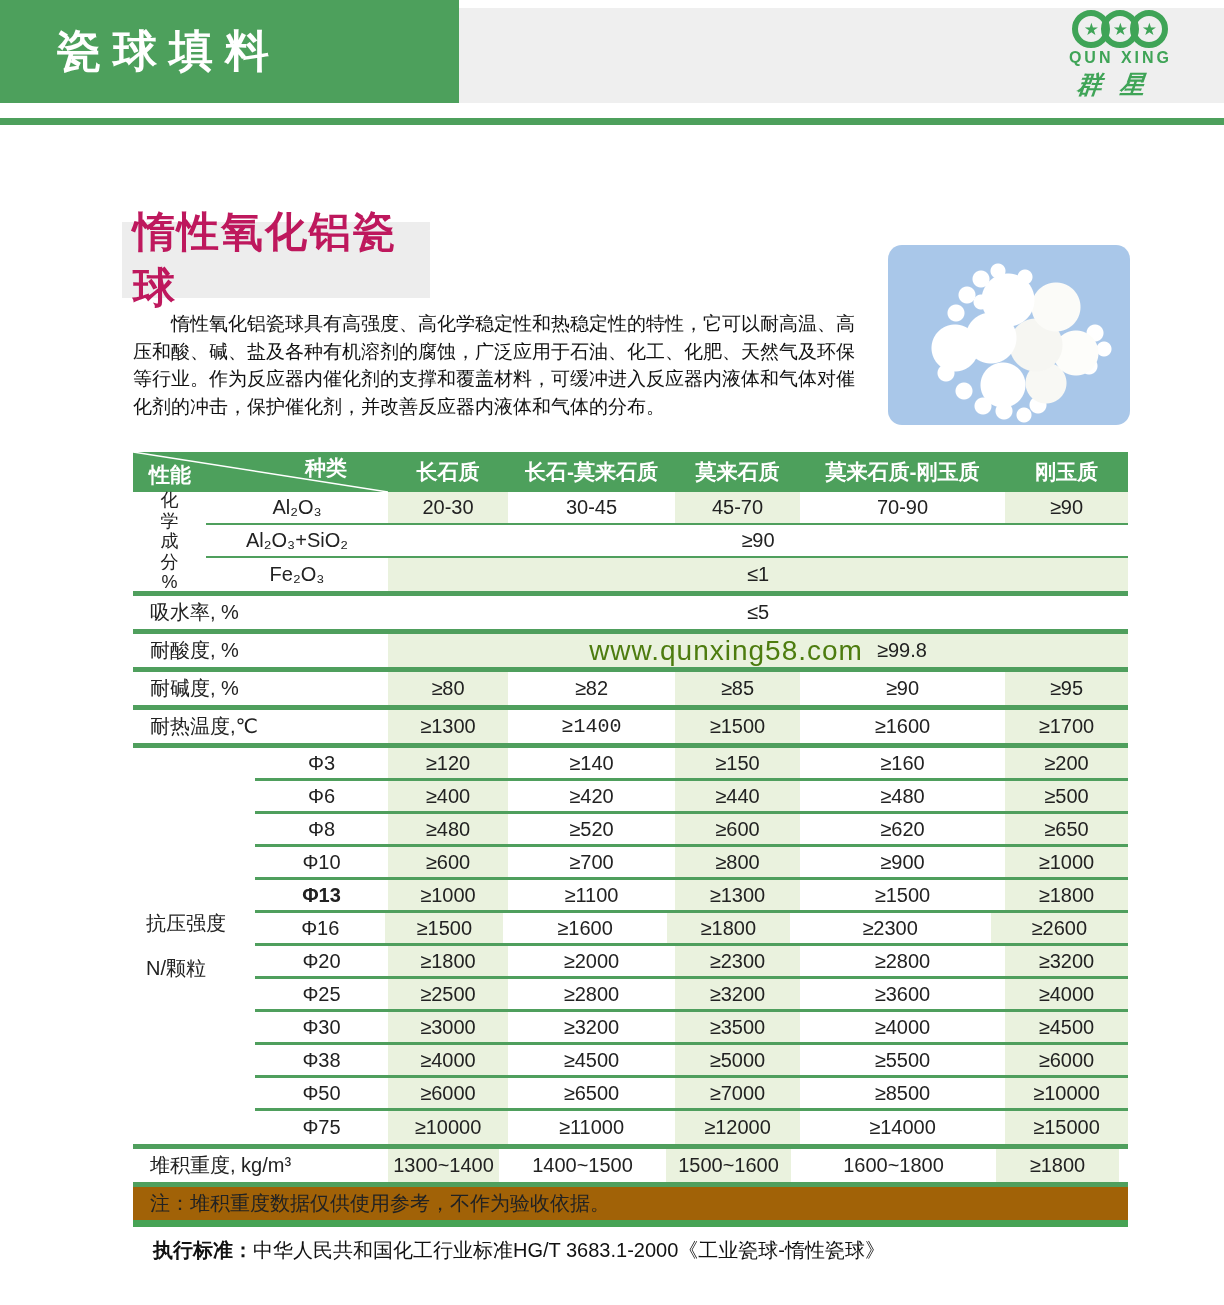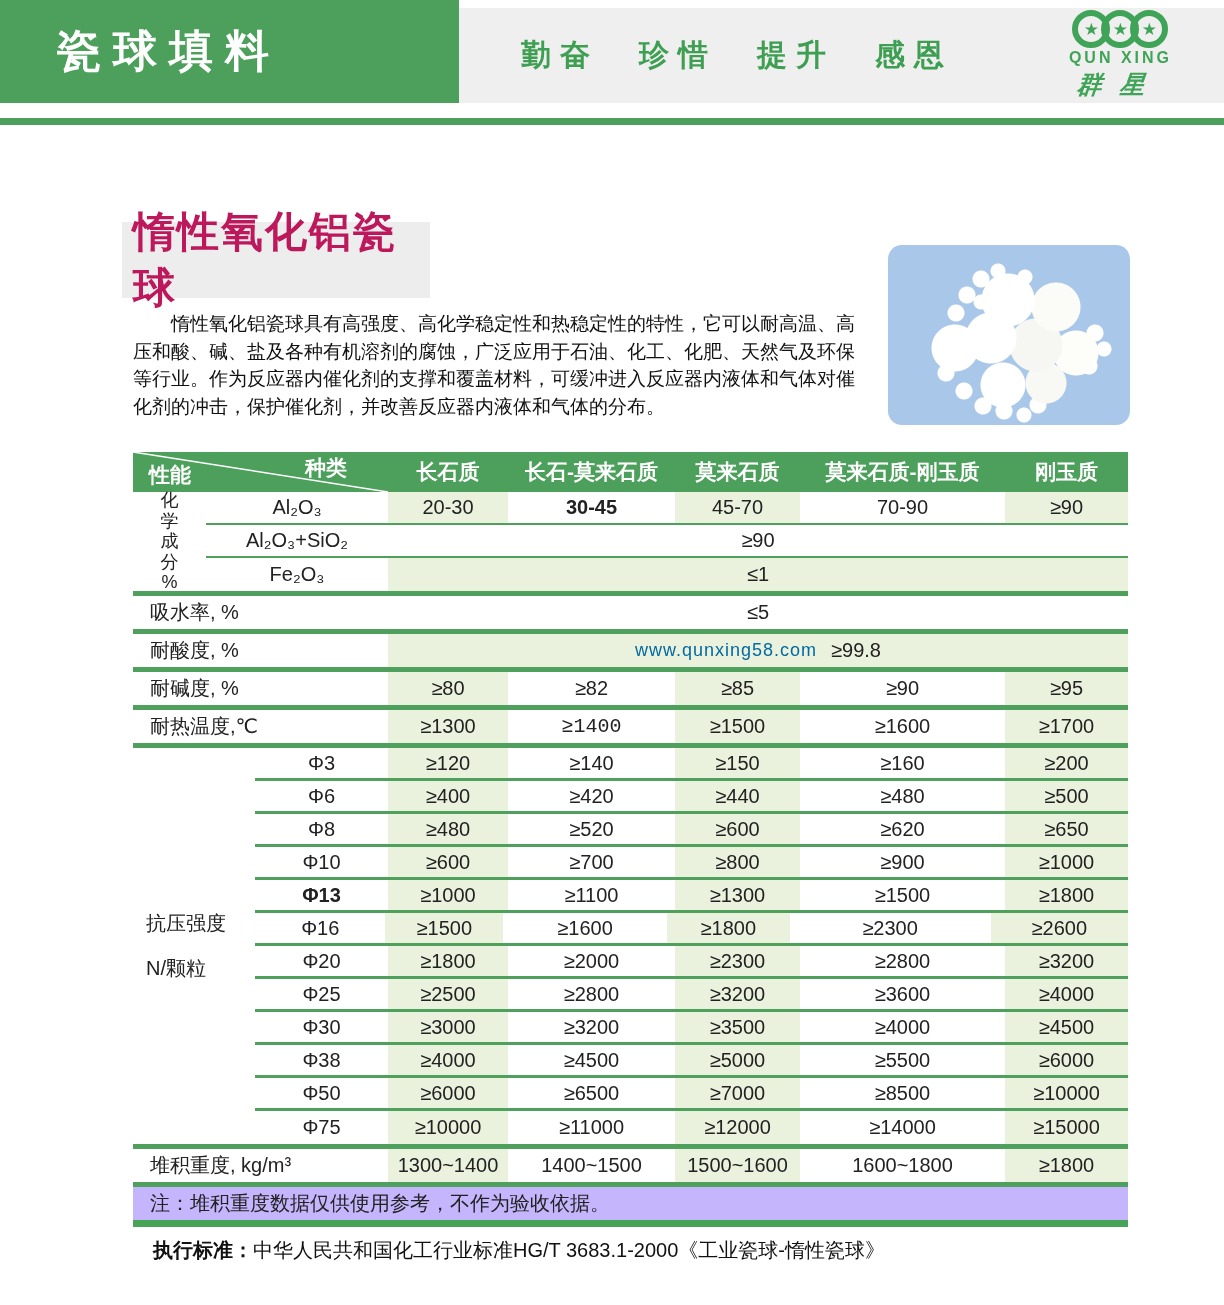--- a/index.html
+++ b/index.html
@@ -71,52 +71,46 @@
   .t-corner .c-left{position:absolute;left:16px;bottom:3px;font-size:21px;font-weight:bold;}
   .t-corner .c-right{position:absolute;left:172px;top:2px;font-size:21px;font-weight:bold;}
   .t-head .h-col{display:flex;align-items:center;justify-content:center;font-size:21px;font-weight:bold;}
   .t-row{display:flex;height:33px;background:#fff;}
   .t-row .lbl-full{width:255px;display:flex;align-items:center;padding-left:17px;}
   .t-row .lbl{display:flex;align-items:center;justify-content:center;}
   .t-cell{display:flex;align-items:center;justify-content:center;}
   .t-cell.shade{background:var(--cell);}
   .t-span{width:740px;display:flex;align-items:center;justify-content:center;gap:14px;}
   .t-span.greenbg{background:var(--cell);}
-  .wm{color:#0369a1;font-size:18px;letter-spacing:1px;}
+  .wm{color:#4d7c0f;font-size:28px;letter-spacing:1px;}
   .sep{width:995px;background:var(--line);}
   .sep.thick{height:5px;}
   .sep.xl{height:7px;background:#47A355;}
   .group{position:relative;}
   .g-label{position:absolute;left:0;top:0;bottom:0;display:flex;flex-direction:column;align-items:center;justify-content:center;}
   .g-label.vchars{font-size:18px;line-height:20.5px;}
   .g-label.lines{align-items:flex-start;padding-left:13px;gap:18px;font-size:20px;}
   .g-rows .t-row{border-bottom:2px solid var(--line);}
   .g-rows.medsep .t-row{border-bottom:3px solid var(--line);}
   .g-rows .t-row:last-child{border-bottom:none;}
-  .note-text{width:995px;display:flex;align-items:center;padding-left:17px;height:33px;font-size:20px;background:#c4b5fd;}
+  .note-text{width:995px;display:flex;align-items:center;padding-left:17px;height:33px;font-size:20px;background:#a16207;}
 
   .standard{margin:10px 0 0 153px;font-size:20px;color:#111;}
   .standard .std-label{font-weight:bold;}
 </style>
 </head>
 <body>
 
 <div class="page">
 
   <div class="hdr">
     <div class="hdr-left">
       <span class="hdr-title">瓷球填料</span>
     </div>
     <div class="hdr-right">
-      <div class="motto">
-        <span>勤奋</span>
-        <span>珍惜</span>
-        <span>提升</span>
-        <span>感恩</span>
-      </div>
       <div class="logo">
         <div class="rings">
           <span class="ring">
               <span class="star">★</span>
             </span>
           <span class="ring">
               <span class="star">★</span>
             </span>
           <span class="ring">
               <span class="star">★</span>
@@ -159,21 +153,21 @@
           <span>化</span>
           <span>学</span>
           <span>成</span>
           <span>分</span>
           <span>%</span>
         </div>
         <div class="g-rows" style="margin-left: 73px;">
           <div class="t-row">
             <div class="lbl" style="width: 182px;">Al₂O₃</div>
             <div class="t-cell shade" style="width: 120px;">20-30</div>
-            <div class="t-cell" style="width: 167px; font-weight: bold;">30-45</div>
+            <div class="t-cell" style="width: 167px;">30-45</div>
             <div class="t-cell shade" style="width: 125px;">45-70</div>
             <div class="t-cell" style="width: 205px;">70-90</div>
             <div class="t-cell shade" style="width: 123px;">≥90</div>
           </div>
           <div class="t-row">
             <div class="lbl" style="width: 182px;">Al₂O₃+SiO₂</div>
             <div class="t-span">
               <span>≥90</span>
             </div>
           </div>
@@ -319,21 +313,21 @@
             <div class="t-cell" style="width: 167px;">≥11000</div>
             <div class="t-cell shade" style="width: 125px;">≥12000</div>
             <div class="t-cell" style="width: 205px;">≥14000</div>
             <div class="t-cell shade" style="width: 123px;">≥15000</div>
           </div>
         </div>
       </div>
       <div class="sep thick"></div>
       <div class="t-row">
         <div class="lbl-full">堆积重度, kg/m³</div>
-        <div class="t-cell shade" style="width: 120px;">1300~1400</div>
+        <div class="t-cell shade" style="width: 111px;">1300~1400</div>
         <div class="t-cell" style="width: 167px;">1400~1500</div>
         <div class="t-cell shade" style="width: 125px;">1500~1600</div>
         <div class="t-cell" style="width: 205px;">1600~1800</div>
         <div class="t-cell shade" style="width: 123px;">≥1800</div>
       </div>
       <div class="sep thick"></div>
       <div class="t-row">
         <div class="note-text">注：堆积重度数据仅供使用参考，不作为验收依据。</div>
       </div>
       <div class="sep xl"></div>

